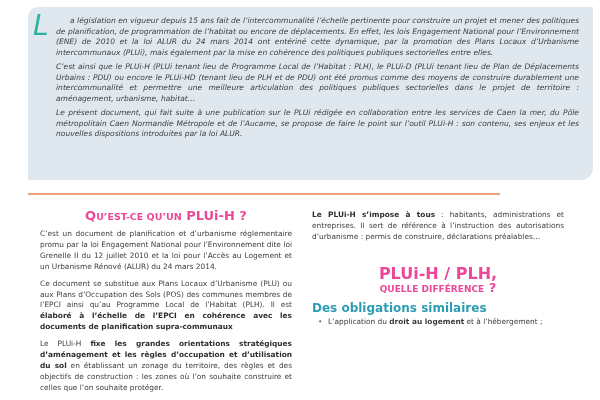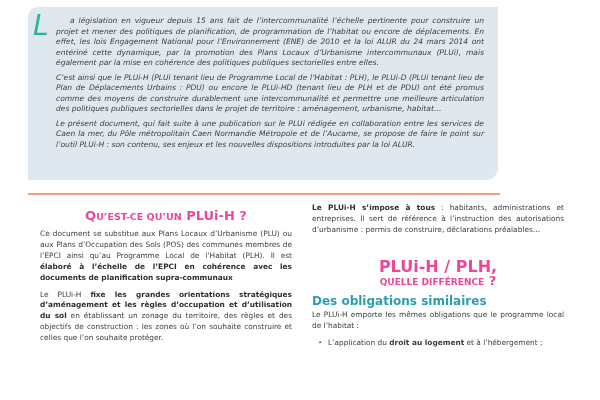--- a/index.html
+++ b/index.html
@@ -1,20 +1,20 @@
 <!DOCTYPE html>
 <html><head>
 <meta charset="utf-8">
 <style>
   * { box-sizing: border-box; margin: 0; padding: 0; }
   html, body { width: 600px; height: 400px; overflow: hidden; background: #ffffff; }
   body { position: relative; font-family: "DejaVu Sans", sans-serif; color: #3a3a3a; }
 
   .intro {
-    position: absolute; left: 28px; top: 7px; width: 470px; height: 173px;
+    position: absolute; left: 28px; top: 7px; width: 565px; height: 173px;
     background: #dfe8ee;
     border-radius: 10px 0 12px 0;
     padding: 9px 14px 0 28px;
   }
   .intro p {
     font-family: "DejaVu Sans", sans-serif;
     font-style: italic; font-size: 7.55px; line-height: 10.55px;
     color: #3c3c3c; text-align: justify; margin-bottom: 4px;
   }
   .dropcap {
@@ -26,21 +26,21 @@
 
   .rule {
     position: absolute; left: 28px; top: 193px; width: 472px; height: 2px;
     background: #f0a07c;
   }
 
   .col-left {
     position: absolute; left: 40px; top: 208px; width: 252px;
   }
   .col-right {
-    position: absolute; left: 312px; top: 203px; width: 252px;
+    position: absolute; left: 312px; top: 210px; width: 252px;
   }
 
   .h-orange {
     font-family: "DejaVu Sans", sans-serif; font-weight: bold; color: #ec4899;
     text-align: center;
   }
   .h1-left { font-size: 13px; line-height: 16px; margin-left: 0; margin-bottom: 4px; }
   .h1-left .sc { font-size: 9.5px; }
   .h1-right { font-size: 16px; line-height: 13px; }
   .h1-right2 { font-size: 9px; line-height: 16px; }
@@ -75,27 +75,27 @@
   <p>Le présent document, qui fait suite à une publication sur le PLUi rédigée en collaboration entre les services de Caen la mer, du Pôle métropolitain Caen Normandie Métropole et de l’Aucame, se propose de faire le point sur l’outil PLUi-H : son contenu, ses enjeux et les nouvelles dispositions introduites par la loi ALUR.</p>
 </div>
 <span class="dropcap">L</span>
 
 <div class="rule"></div>
 
 <div class="col-left">
   <div class="h-orange h1-left">
     <span>Q</span><span class="sc" style="text-transform:uppercase;">u’est-ce qu’un</span><span> PLUi-H ?</span>
   </div>
+  <p class="body-p">C’est un document de planification et d’urbanisme réglementaire promu par la loi Engagement National pour l’Environnement dite loi Grenelle II du 12 juillet 2010 et la loi pour l’Accès au Logement et un Urbanisme Rénové (ALUR) du 24 mars 2014.</p>
   <p class="body-p"><span>Ce document se substitue aux Plans Locaux d’Urbanisme (PLU) ou aux Plans d’Occupation des Sols (POS) des communes membres de l’EPCI ainsi qu’au Programme Local de l’Habitat (PLH). Il est </span><b>élaboré à l’échelle de l’EPCI en cohérence avec les documents de planification supra-communaux</b></p>
   <p class="body-p"><span>Le PLUi-H </span><b>fixe les grandes orientations stratégiques d’aménagement et les règles d’occupation et d’utilisation du sol</b><span> en établissant un zonage du territoire, des règles et des objectifs de construction : les zones où l’on souhaite construire et celles que l’on souhaite protéger.</span></p>
 </div>
 
 <div class="col-right">
   <p class="body-p"><b>Le PLUi-H s’impose à tous</b><span> : habitants, administrations et entreprises. Il sert de référence à l’instruction des autorisations d’urbanisme : permis de construire, déclarations préalables…</span></p>
   <div style="height:18px;"></div>
   <div class="h-orange h1-right">PLUi-H / PLH,</div>
   <div class="h-orange h1-right2" style="margin-bottom:5px;"><span style="text-transform:uppercase;">quelle différence</span><span class="q"> ?</span></div>
   <div class="h2-teal">Des obligations similaires</div>
-  <p class="body-p">Le PLUi-H emporte les mêmes obligations que le programme local de l’habitat :</p>
   <ul class="bullets">
     <li><span>L’application du </span><b>droit au logement</b><span> et à l’hébergement ;</span></li>
   </ul>
 </div>
 
 </body></html>

